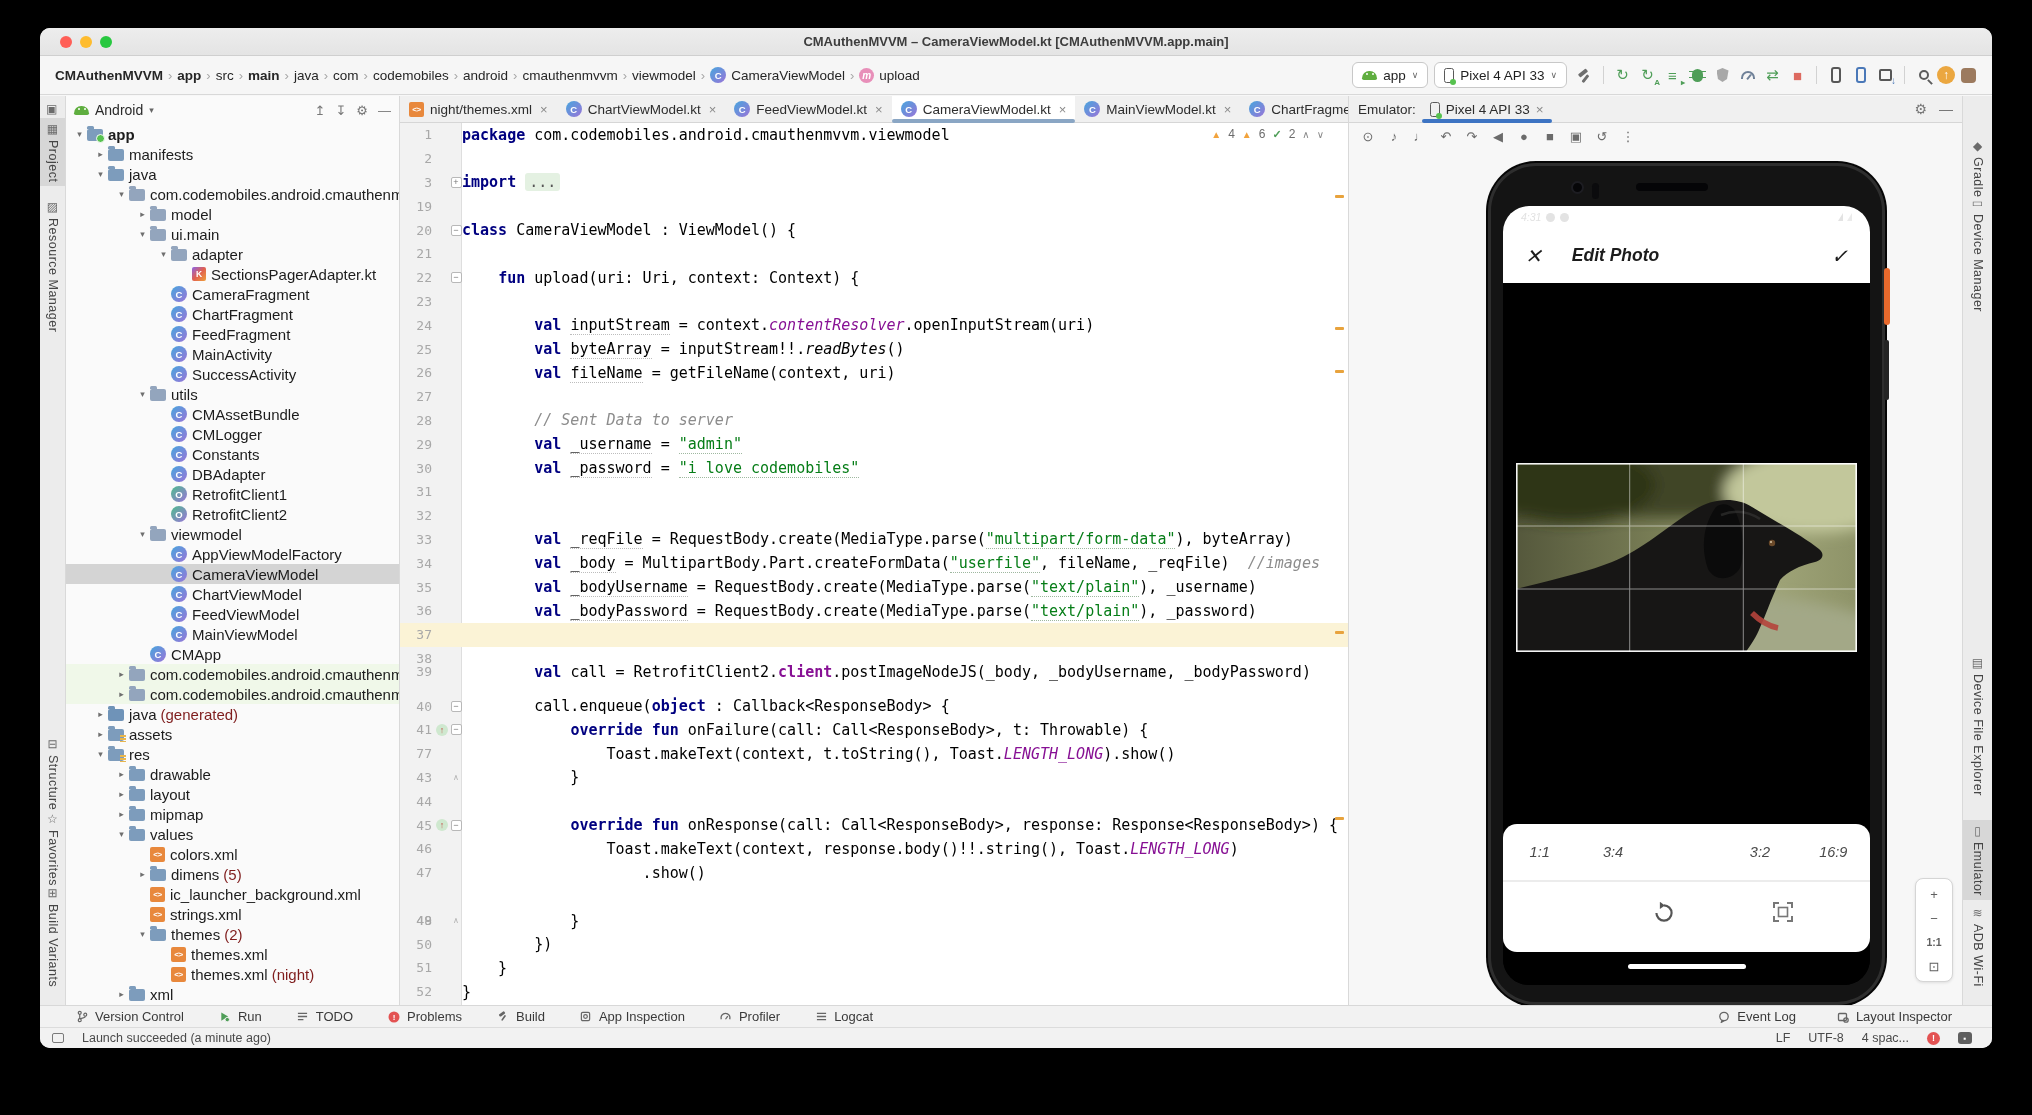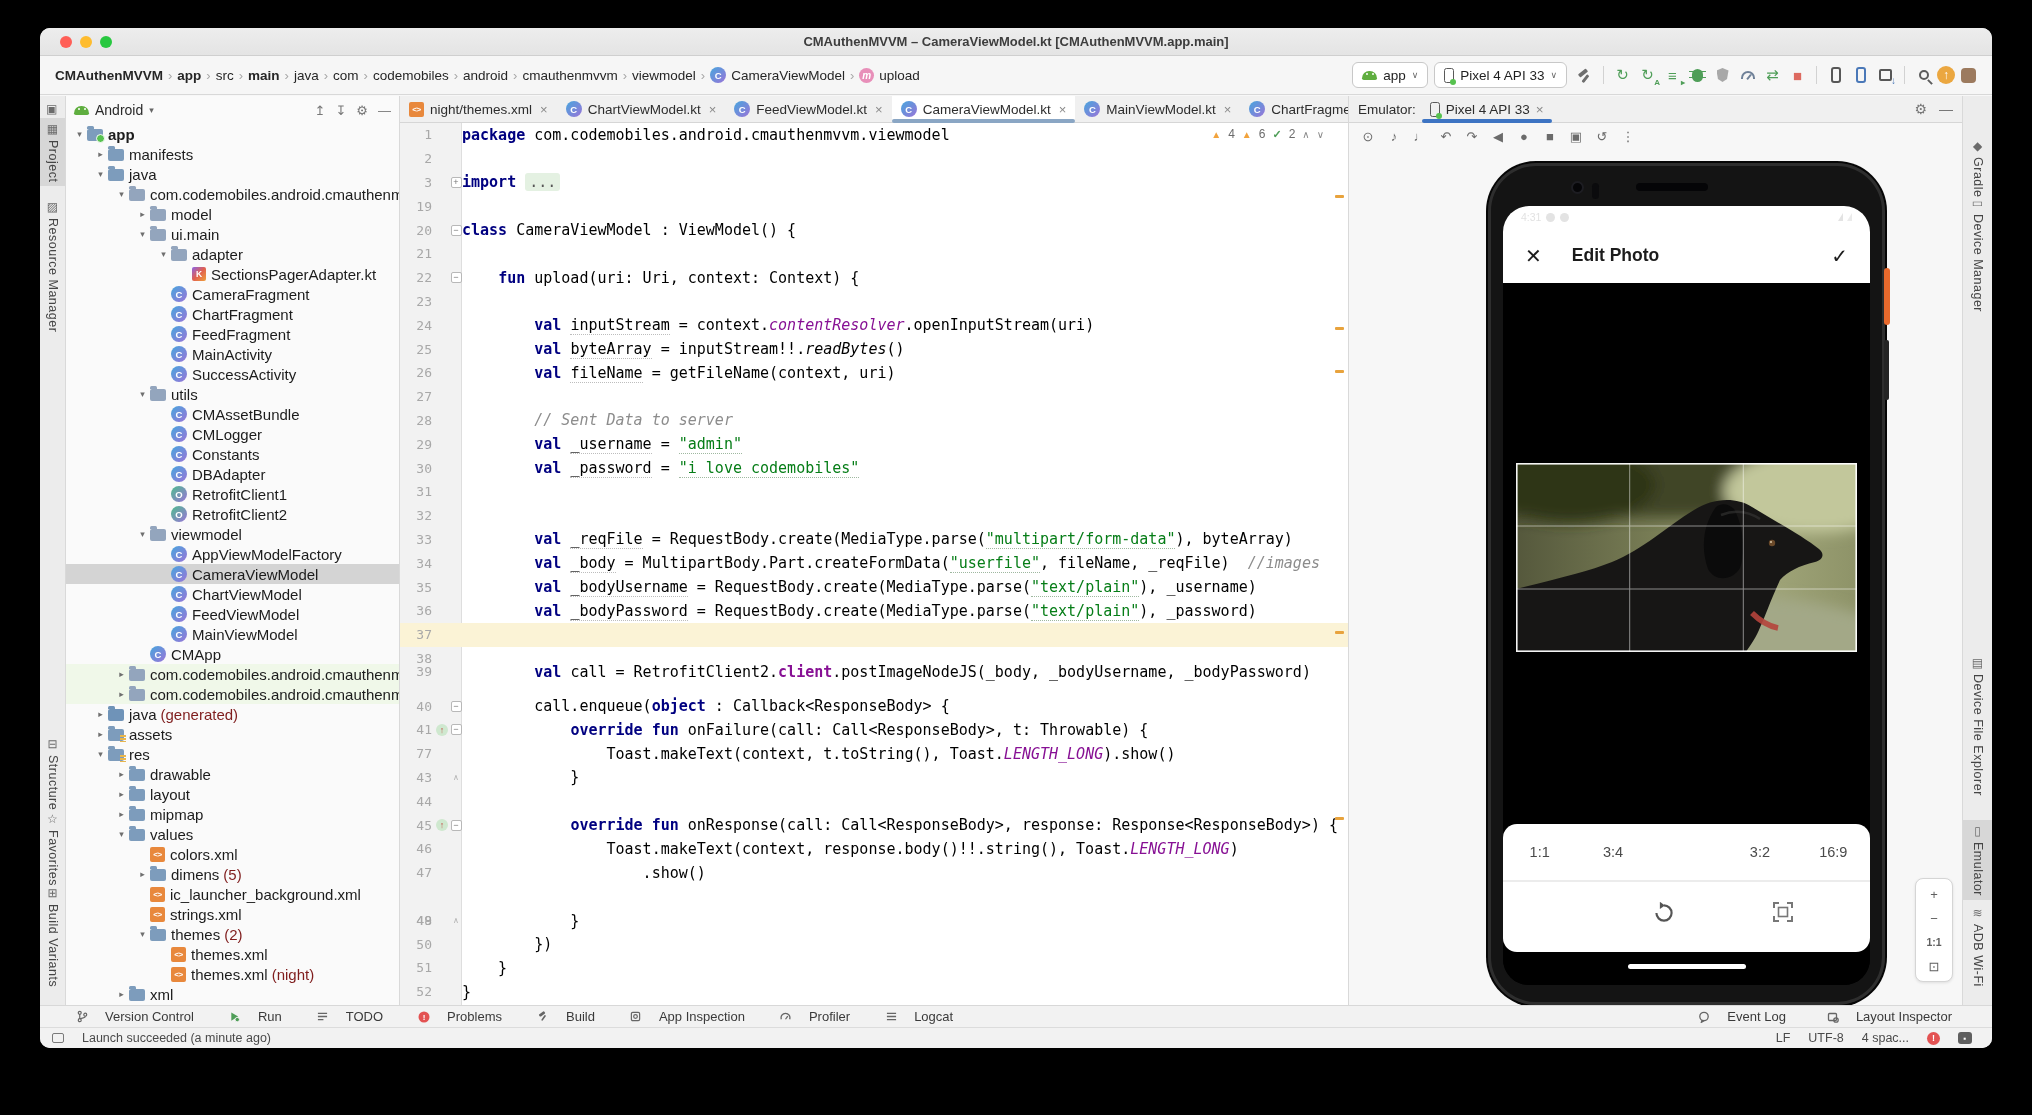--- a/index.html
+++ b/index.html
@@ -132,21 +132,21 @@
   .emhead .hicons{margin-left:auto;display:flex;gap:12px;color:#777;font-size:14px;}
   .emtools{height:27px;display:flex;align-items:center;gap:8px;padding:0 10px;color:#6b6b6b;font-size:13px;}
   .emtools span{width:18px;text-align:center;}
   .phone{position:absolute;left:139px;top:67px;width:397px;height:842px;background:#141414;border-radius:48px;
     box-shadow:0 0 0 2px #060606, inset 0 0 0 3px #2e2e2e;}
   .pwr{position:absolute;right:-5px;top:105px;width:6px;height:57px;background:#e8692c;border-radius:3px;}
   .vol{position:absolute;right:-4px;top:177px;width:5px;height:60px;background:#242424;border-radius:2px;}
   .cam{position:absolute;left:83px;top:18px;width:13px;height:13px;border-radius:50%;background:#060608;box-shad ow:none;border:2px solid #1d1d22;}
   .sensor{position:absolute;left:104px;top:20px;width:7px;height:16px;border-radius:4px;background:#0b0b0d;}
   .speaker{position:absolute;left:148px;top:20px;width:72px;height:8px;border-radius:4px;background:#050507;}
-  .screen{position:absolute;left:15px;top:43px;width:367px;height:779px;border-radius:26px;background:#000;overflow:hidden;}
+  .screen{position:absolute;left:15px;top:43px;width:367px;height:779px;border-radius:26px;background:#000;overflow:hidden;font-style:italic;}
   .pstatus{height:22px;background:#fff;display:flex;align-items:center;padding:0 18px;font-size:10.5px;color:#e2e2e2;gap:5px;}
   .pstatus .right{margin-left:auto;display:flex;gap:4px;align-items:flex-end;}
   .ptri{width:0;height:0;border-left:5px solid transparent;border-bottom:8px solid #e3e3e3;}
   .pgear{width:9px;height:9px;border-radius:50%;background:#e3e3e3;}
   .appbar{height:55px;background:#fff;display:flex;align-items:center;padding:0 22px;}
   .appbar .x{font-size:20px;color:#1c1c1c;}
   .appbar .ttl{font-size:17.5px;font-weight:700;color:#1c1c1c;margin-left:30px;}
   .appbar .ok{margin-left:auto;font-size:20px;color:#1c1c1c;}
   .photo{position:absolute;left:13px;top:257px;width:341px;height:189px;}
   .card{position:absolute;left:0;top:618px;width:367px;height:128px;background:#fff;border-radius:14px;}
@@ -157,21 +157,21 @@
   .act{position:absolute;top:18px;}
   .homestrip{position:absolute;left:0;bottom:0;width:367px;height:33px;background:#000;}
   .homepill{position:absolute;left:50%;top:12px;transform:translateX(-50%);width:118px;height:5px;border-radius:3px;background:#fff;}
   .zoompanel{position:absolute;left:566px;top:782px;width:38px;background:#fff;border:1px solid #d5d5d5;border-radius:8px;
     display:flex;flex-direction:column;align-items:center;padding:4px 0;gap:2px;box-shadow:0 1px 3px rgba(0,0,0,.1);}
   .zbtn{width:26px;height:22px;display:flex;align-items:center;justify-content:center;font-size:13px;color:#5f5f5f;border-radius:4px;}
   .zbtn.small{font-size:10.5px;font-weight:700;}
   
   .twbar{position:absolute;left:0;right:0;top:977px;height:22px;background:#f2f2f2;border-top:1px solid #d8d8d8;
     display:flex;align-items:center;font-size:13px;color:#3a3a3a;padding:0 12px 0 35px;gap:34px;}
-  .twitem{display:flex;align-items:center;gap:16px;white-space:nowrap;}
+  .twitem{display:flex;align-items:center;gap:6px;white-space:nowrap;}
   .twright{margin-left:auto;display:flex;gap:40px;padding-right:28px;}
   .statusbar{position:absolute;left:0;right:0;top:999px;height:21px;background:#f2f2f2;border-top:1px solid #dcdcdc;
     display:flex;align-items:center;font-size:12.5px;color:#4a4a4a;padding:0 20px 0 12px;gap:18px;}
   .winicon{width:12px;height:10px;border:1.5px solid #7a7a7a;border-radius:2px;}
   .sright{margin-left:auto;display:flex;align-items:center;gap:18px;}
   .errbadge{width:13px;height:13px;border-radius:50%;background:#e35252;color:#fff;font-size:9px;font-weight:700;
     display:flex;align-items:center;justify-content:center;}
   .notifbadge{width:14px;height:12px;border-radius:3px;background:#5f5f5f;color:#fff;font-size:8px;
     display:flex;align-items:center;justify-content:center;}
   .bbi{display:inline-flex;align-items:center;justify-content:center;width:14px;height:14px;}

